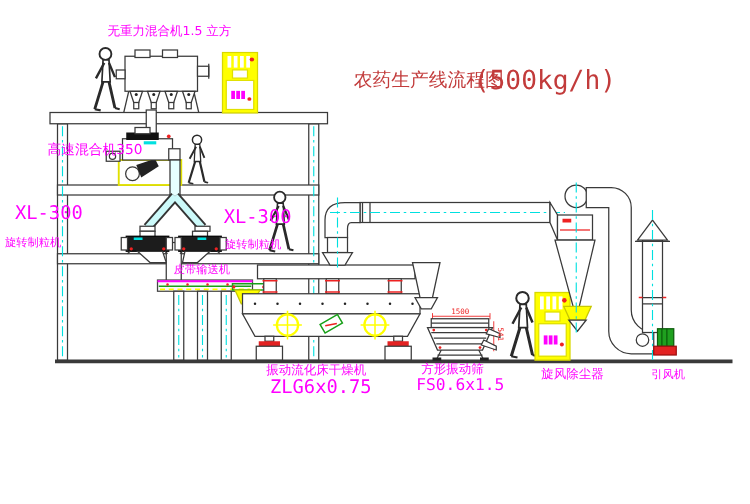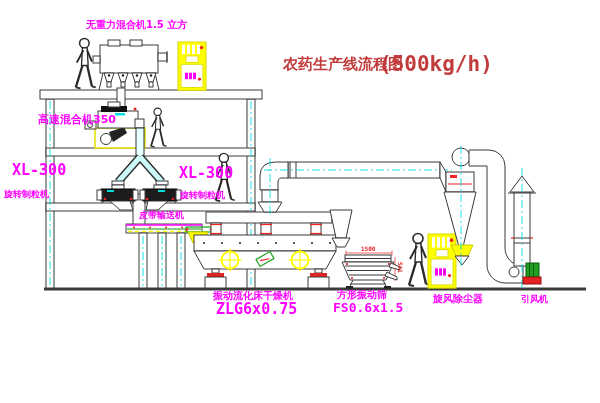--- a/index.html
+++ b/index.html
@@ -1,16 +1,16 @@
 <!DOCTYPE html>
 <html><head>
 <meta charset="utf-8">
 <style>
   html,body{margin:0;padding:0;background:#fff;}
-  .stage{position:relative;width:600px;height:403px;background:#ffffff;overflow:hidden;font-weight:bold;}
+  .stage{position:relative;width:600px;height:403px;background:#ffffff;overflow:hidden;}
   svg{display:block;}
   text{font-family:"DejaVu Sans",sans-serif;}
   .model{font-family:"DejaVu Sans Mono",monospace;}
   .mag{fill:#ff00ff;}
   .ttl{fill:#c23b3b;}
   .red{fill:#ee2222;}
   .fw{fill:#ffffff;stroke:#3a3a3a;stroke-width:1;}
   .ln{stroke:#3a3a3a;stroke-width:1;fill:none;}
   .cy{stroke:#00e0e0;stroke-width:0.9;fill:none;stroke-dasharray:8 3 2 3;}
 </style>

